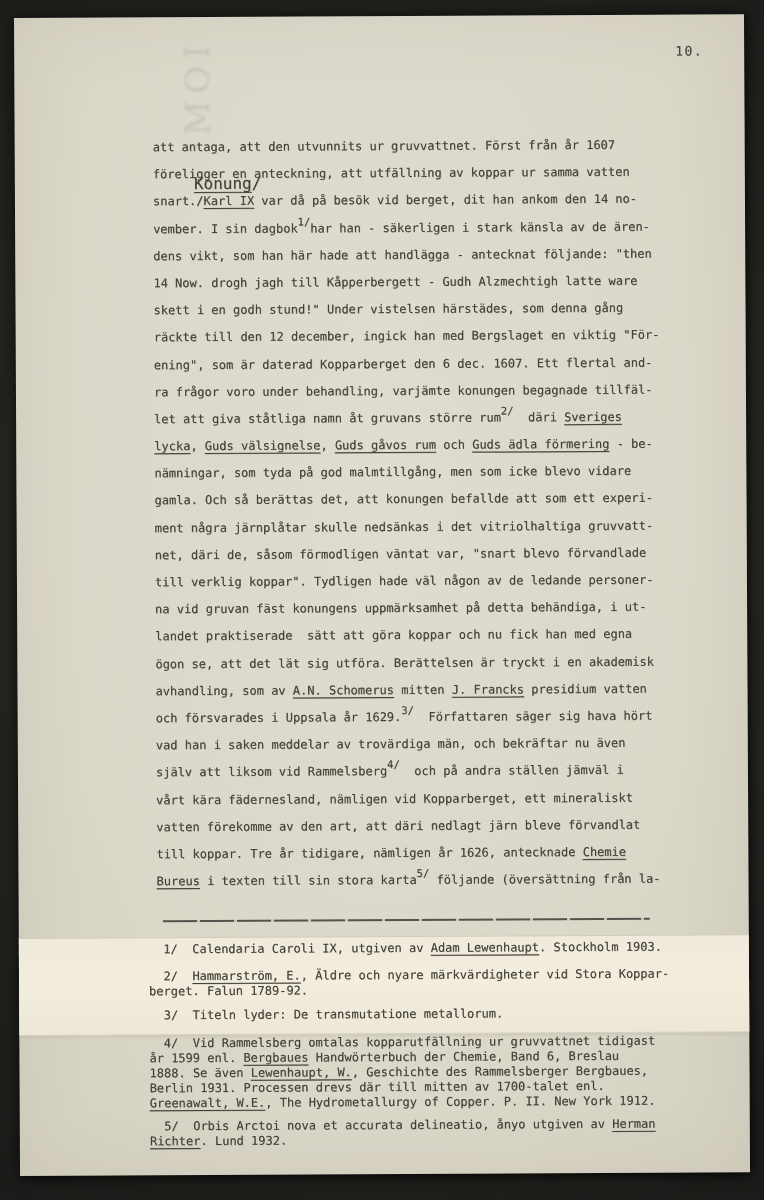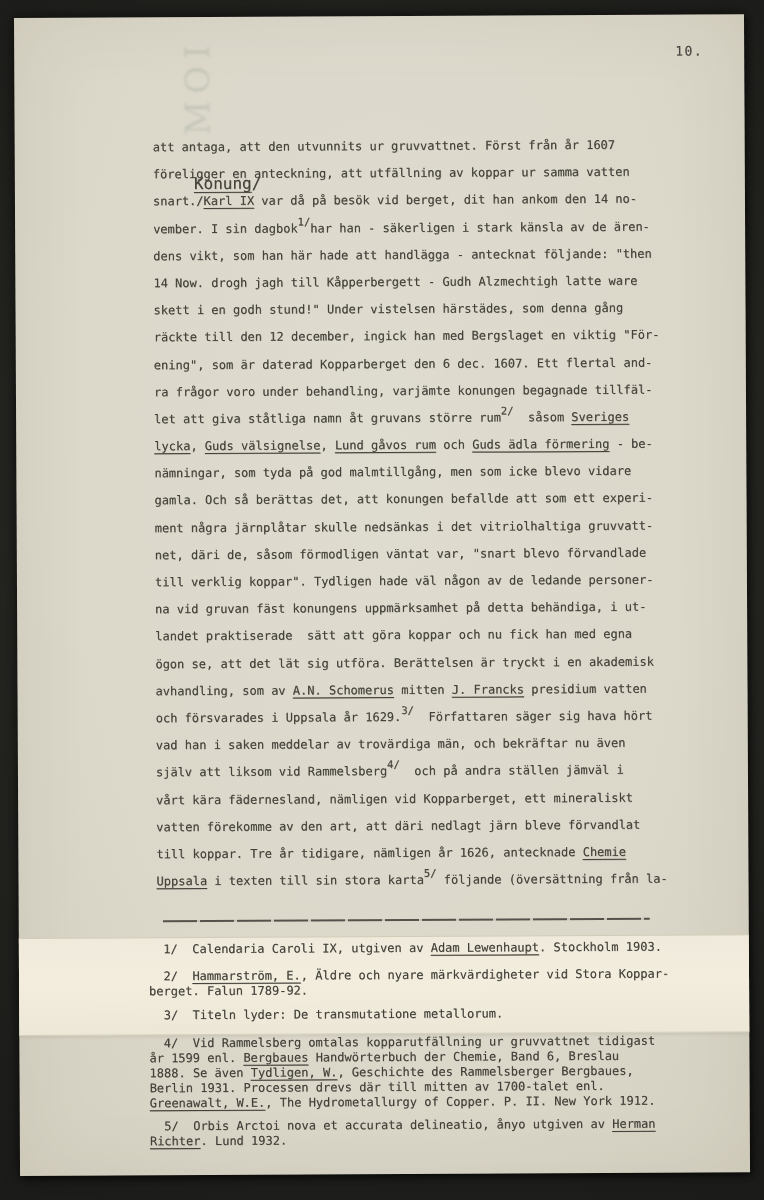--- a/index.html
+++ b/index.html
@@ -104,38 +104,38 @@
         <div class="t-line"><span>att antaga, att den utvunnits ur gruvvattnet. Först från år 1607</span></div>
         <div class="t-line"><span>föreligger en anteckning, att utfällning av koppar ur samma vatten</span></div>
         <div class="t-line"><span>snart./</span><span class="u">Karl IX</span><span> var då på besök vid berget, dit han ankom den 14 no-</span></div>
         <div class="t-line"><span>vember. I sin dagbok</span><span class="sup">1/</span><span>har han - säkerligen i stark känsla av de ären-</span></div>
         <div class="t-line"><span>dens vikt, som han här hade att handlägga - antecknat följande: "then</span></div>
         <div class="t-line"><span>14 Now. drogh jagh till Kåpperbergett - Gudh Alzmechtigh latte ware</span></div>
         <div class="t-line"><span>skett i en godh stund!" Under vistelsen härstädes, som denna gång</span></div>
         <div class="t-line"><span>räckte till den 12 december, ingick han med Bergslaget en viktig "För-</span></div>
         <div class="t-line"><span>ening", som är daterad Kopparberget den 6 dec. 1607. Ett flertal and-</span></div>
         <div class="t-line"><span>ra frågor voro under behandling, varjämte konungen begagnade tillfäl-</span></div>
-        <div class="t-line"><span>let att giva ståtliga namn åt gruvans större rum</span><span class="sup">2/</span><span>  såsom </span><span class="u">Sveriges</span></div>
-        <div class="t-line"><span class="u">lycka</span><span>, </span><span class="u">Guds välsignelse</span><span>, </span><span class="u">Lund gåvos rum</span><span> och </span><span class="u">Guds ädla förmering</span><span> - be-</span></div>
+        <div class="t-line"><span>let att giva ståtliga namn åt gruvans större rum</span><span class="sup">2/</span><span>  däri </span><span class="u">Sveriges</span></div>
+        <div class="t-line"><span class="u">lycka</span><span>, </span><span class="u">Guds välsignelse</span><span>, </span><span class="u">Guds gåvos rum</span><span> och </span><span class="u">Guds ädla förmering</span><span> - be-</span></div>
         <div class="t-line"><span>nämningar, som tyda på god malmtillgång, men som icke blevo vidare</span></div>
         <div class="t-line"><span>gamla. Och så berättas det, att konungen befallde att som ett experi-</span></div>
         <div class="t-line"><span>ment några järnplåtar skulle nedsänkas i det vitriolhaltiga gruvvatt-</span></div>
         <div class="t-line"><span>net, däri de, såsom förmodligen väntat var, "snart blevo förvandlade</span></div>
         <div class="t-line"><span>till verklig koppar". Tydligen hade väl någon av de ledande personer-</span></div>
         <div class="t-line"><span>na vid gruvan fäst konungens uppmärksamhet på detta behändiga, i ut-</span></div>
         <div class="t-line"><span>landet praktiserade  sätt att göra koppar och nu fick han med egna</span></div>
         <div class="t-line"><span>ögon se, att det lät sig utföra. Berättelsen är tryckt i en akademisk</span></div>
         <div class="t-line"><span>avhandling, som av </span><span class="u">A.N. Schomerus</span><span> mitten </span><span class="u">J. Francks</span><span> presidium vatten</span></div>
         <div class="t-line"><span>och försvarades i Uppsala år 1629.</span><span class="sup">3/</span><span>  Författaren säger sig hava hört</span></div>
         <div class="t-line"><span>vad han i saken meddelar av trovärdiga män, och bekräftar nu även</span></div>
         <div class="t-line"><span>själv att liksom vid Rammelsberg</span><span class="sup">4/</span><span>  och på andra ställen jämväl i</span></div>
         <div class="t-line"><span>vårt kära fädernesland, nämligen vid Kopparberget, ett mineraliskt</span></div>
         <div class="t-line"><span>vatten förekomme av den art, att däri nedlagt järn bleve förvandlat</span></div>
         <div class="t-line"><span>till koppar. Tre år tidigare, nämligen år 1626, antecknade </span><span class="u">Chemie</span></div>
-        <div class="t-line"><span class="u">Uppsala</span><span> i texten till sin stora karta</span><span class="sup">5/</span><span> följande (översättning från la-</span></div>
+        <div class="t-line"><span class="u">Bureus</span><span> i texten till sin stora karta</span><span class="sup">5/</span><span> följande (översättning från la-</span></div>
       </div>
 
     <div class="insertion">
         <div class="t-line"><span class="u">Konung</span><span>/</span></div>
       </div>
 
     <div class="fn-separator"></div>
 
     <div class="strip"></div>
 
@@ -145,21 +145,21 @@
     <div class="footnote fn-2">
         <div class="t-line"><span>  2/  </span><span class="u">Hammarström, E.</span><span>, Äldre och nyare märkvärdigheter vid Stora Koppar-</span></div>
         <div class="t-line"><span>berget. Falun 1789-92.</span></div>
       </div>
     <div class="footnote fn-3">
         <div class="t-line"><span>  3/  Titeln lyder: De transmutatione metallorum.</span></div>
       </div>
     <div class="footnote fn-4">
         <div class="t-line"><span>  4/  Vid Rammelsberg omtalas kopparutfällning ur gruvvattnet tidigast</span></div>
         <div class="t-line"><span>år 1599 enl. </span><span class="u">Bergbaues</span><span> Handwörterbuch der Chemie, Band 6, Breslau</span></div>
-        <div class="t-line"><span>1888. Se även </span><span class="u">Tydligen, W.</span><span>, Geschichte des Rammelsberger Bergbaues,</span></div>
+        <div class="t-line"><span>1888. Se även </span><span class="u">Lewenhaupt, W.</span><span>, Geschichte des Rammelsberger Bergbaues,</span></div>
         <div class="t-line"><span>Berlin 1931. Processen drevs där till mitten av 1700-talet enl.</span></div>
         <div class="t-line"><span class="u">Greenawalt, W.E.</span><span>, The Hydrometallurgy of Copper. P. II. New York 1912.</span></div>
       </div>
     <div class="footnote fn-5">
         <div class="t-line"><span>  5/  Orbis Arctoi nova et accurata delineatio, ånyo utgiven av </span><span class="u">Herman</span></div>
         <div class="t-line"><span class="u">Richter</span><span>. Lund 1932.</span></div>
       </div>
 
   </div>
 </div>

